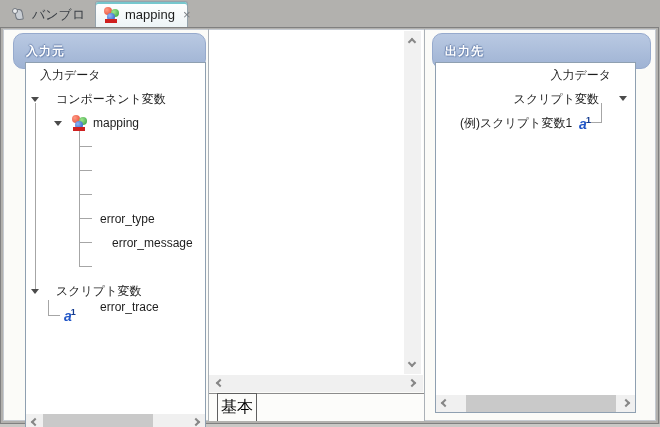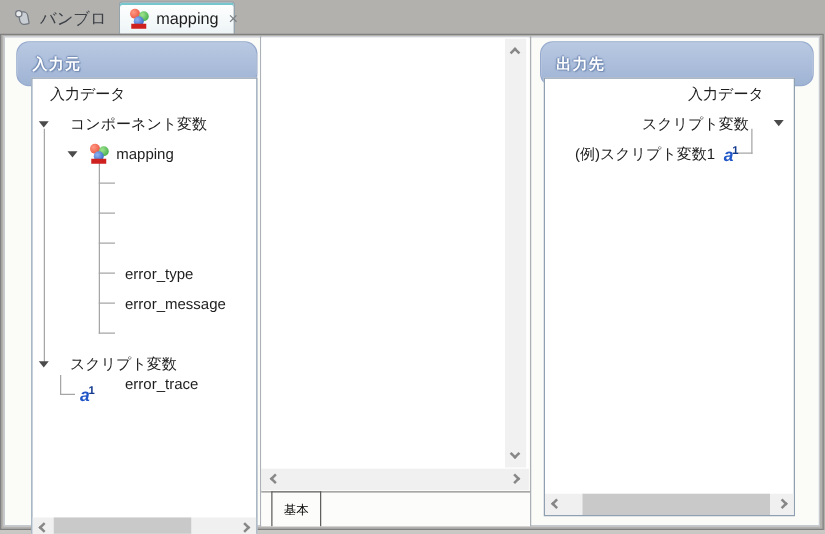--- a/index.html
+++ b/index.html
@@ -88,21 +88,21 @@
   .chev-down  { transform:rotate(-45deg); }
 
   
   .canvas { left:209px; top:30px; width:214px; height:345px; background:#ffffff; }
   .mid-vsb { left:404px; top:31px; width:17px; height:343px; }
   .mid-hsb { left:209px; top:375px; width:214px; height:17px; background:#f0f0f0; }
   .btm-tabstrip { left:209px; top:393px; width:215px; height:28px; background:#fcfcfa; border-top:1px solid #8c8c8c; }
   .btm-tab {
     left:217px; top:393px; width:40px; height:28px;
     background:#fcfcfa; border:1px solid #5f5f5f; border-bottom:none;
-    font-size:10px; color:#000; display:flex; align-items:center; justify-content:center;
+    font-size:16px; color:#000; display:flex; align-items:center; justify-content:center;
   }
 </style>
 </head>
 <body>
 
 <div class="abs tabbar">
   <div class="abs tab-inactive">
     <span class="scrollicon">
         <span class="sbody"></span>
         <span class="scurl"></span>
@@ -157,21 +157,21 @@
         <i class="m-red"></i>
         <i class="m-green"></i>
         <i class="m-blue"></i>
         <span class="m-banner"></span>
       </span>
     <span>mapping</span>
   </div>
   <div class="trow" style="left:74px; top:147px;">
       <span>error_type</span>
     </div>
-  <div class="trow" style="left:74px; top:171px;">
+  <div class="trow" style="left:86px; top:171px;">
       <span>error_message</span>
     </div>
   <div class="trow" style="left:74px; top:195px;margin-top:40px;">
       <span>error_trace</span>
     </div>
   <div class="trow" style="left:5px; top:219px;">
     <span class="exp" style="margin-right:17px;"></span>
     <span>スクリプト変数</span>
   </div>
   <div class="trow" style="left:38px; top:243px;">

